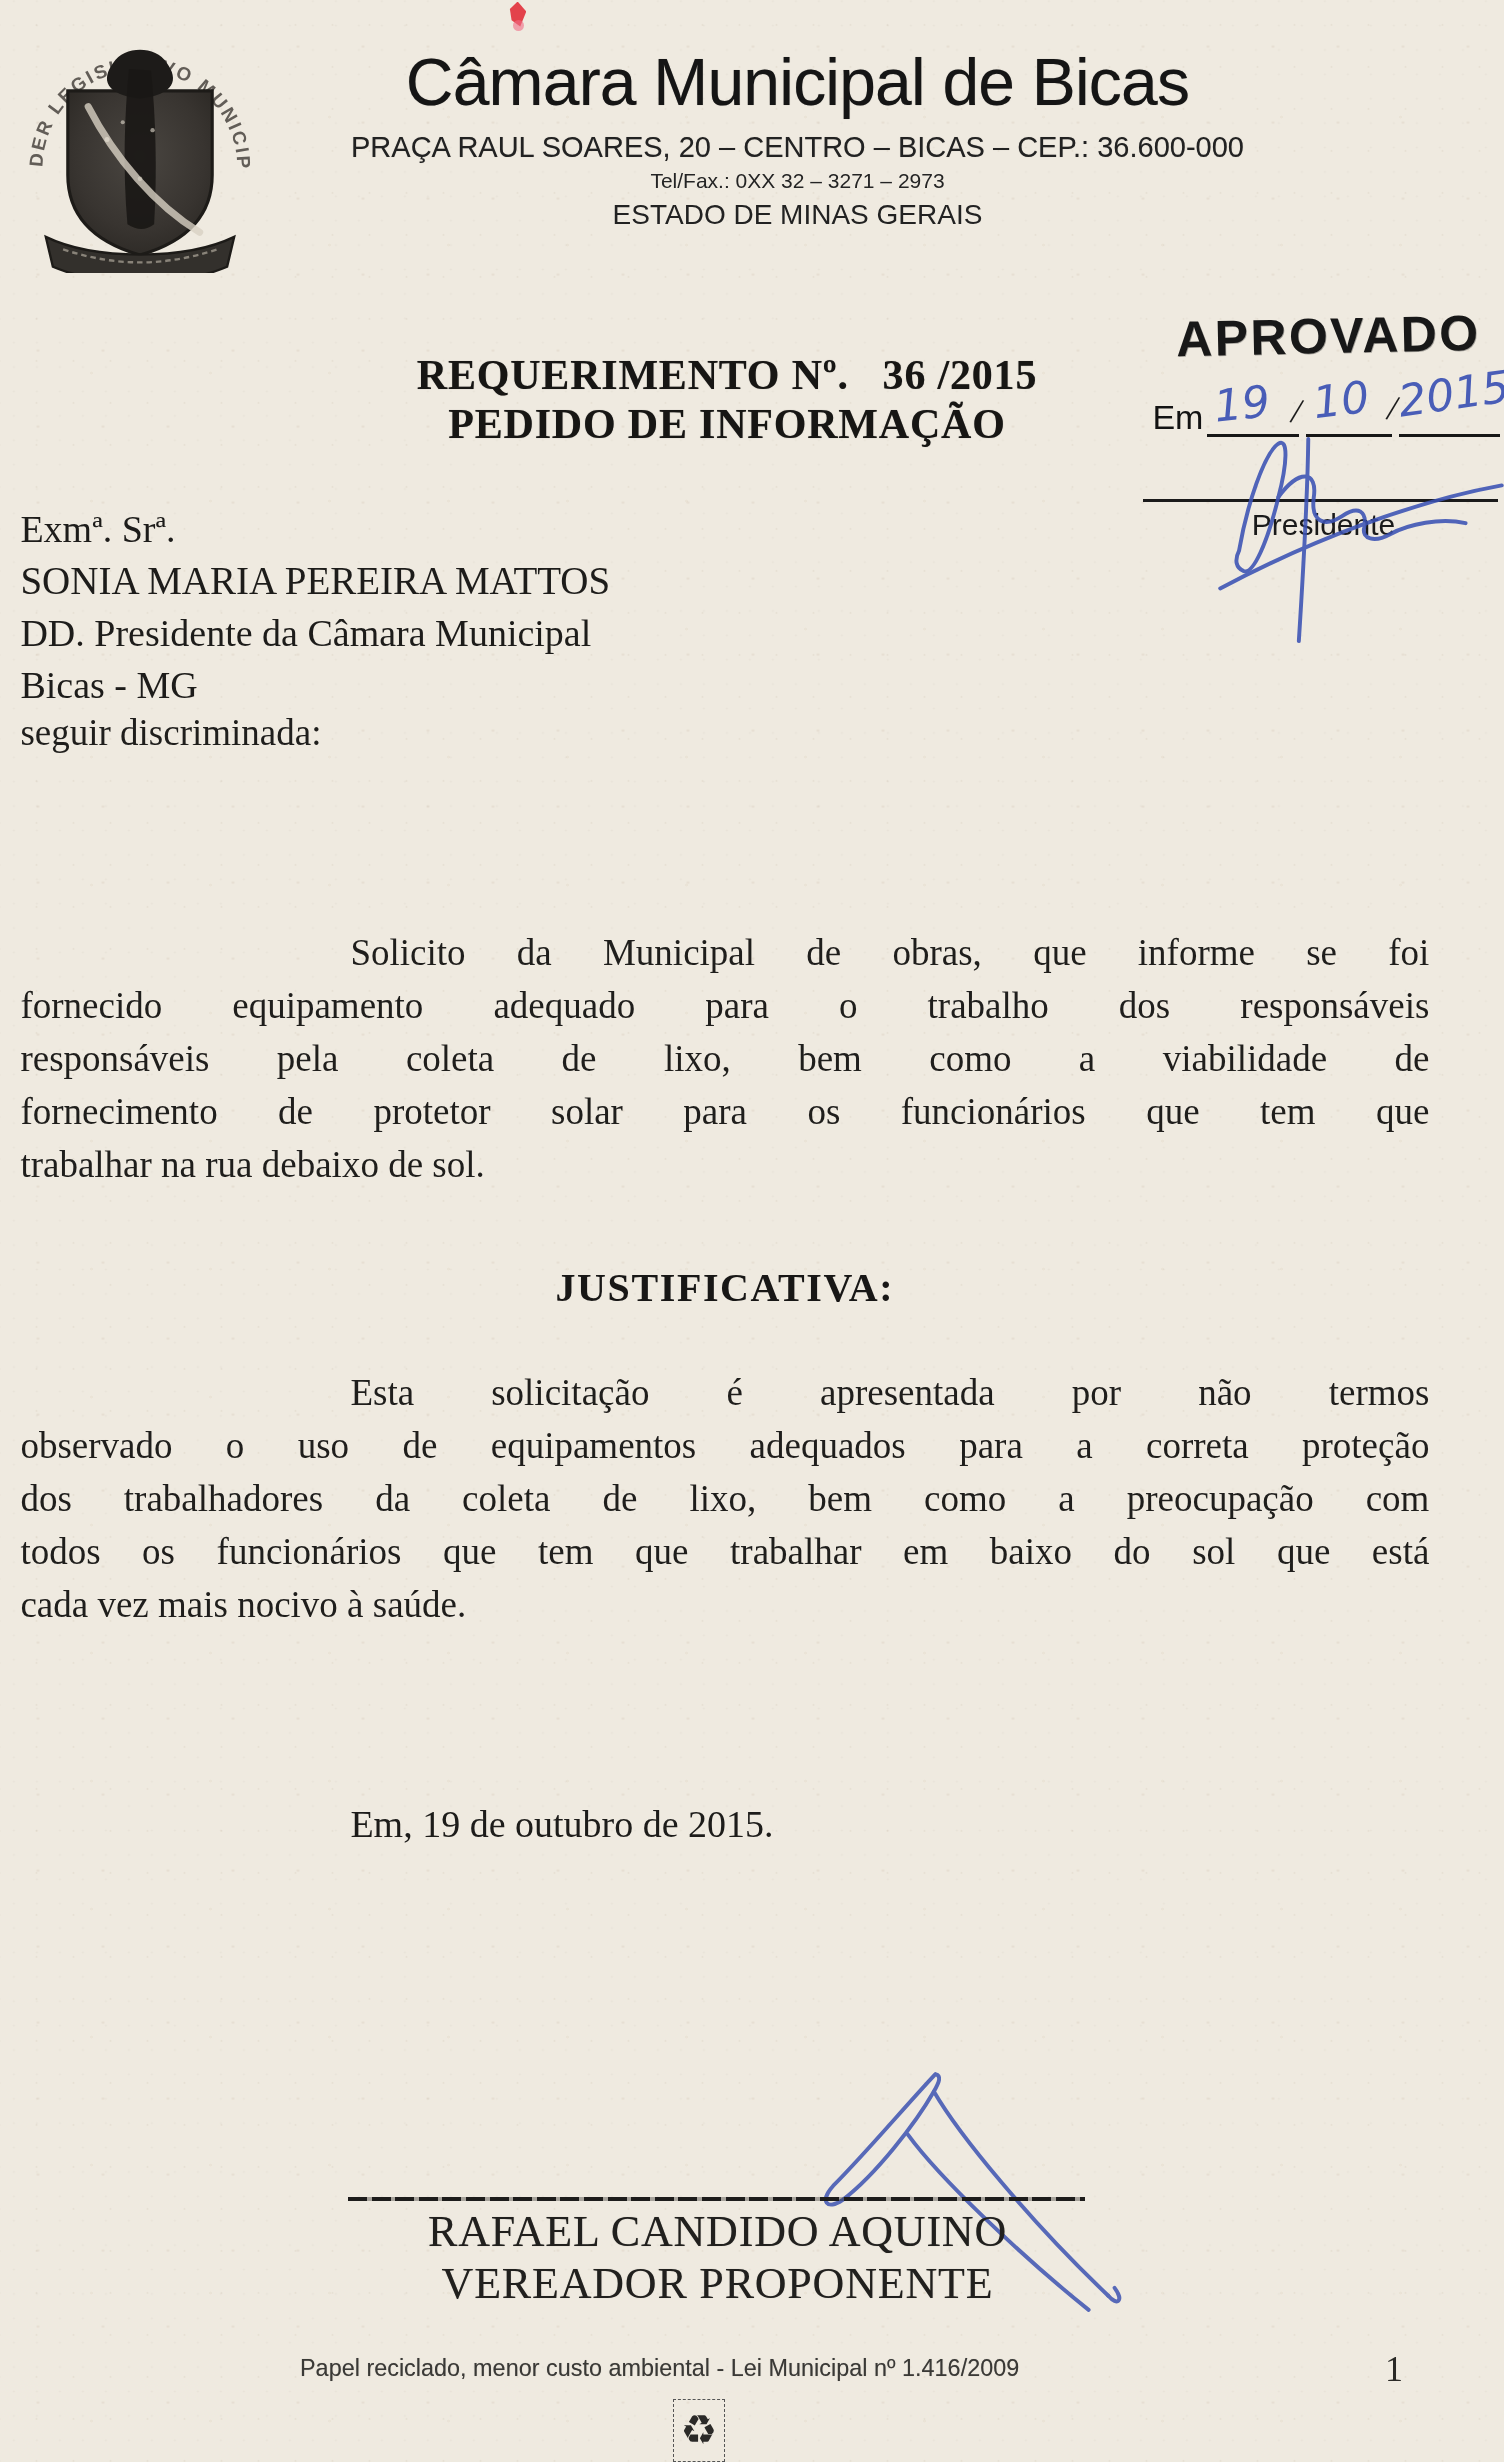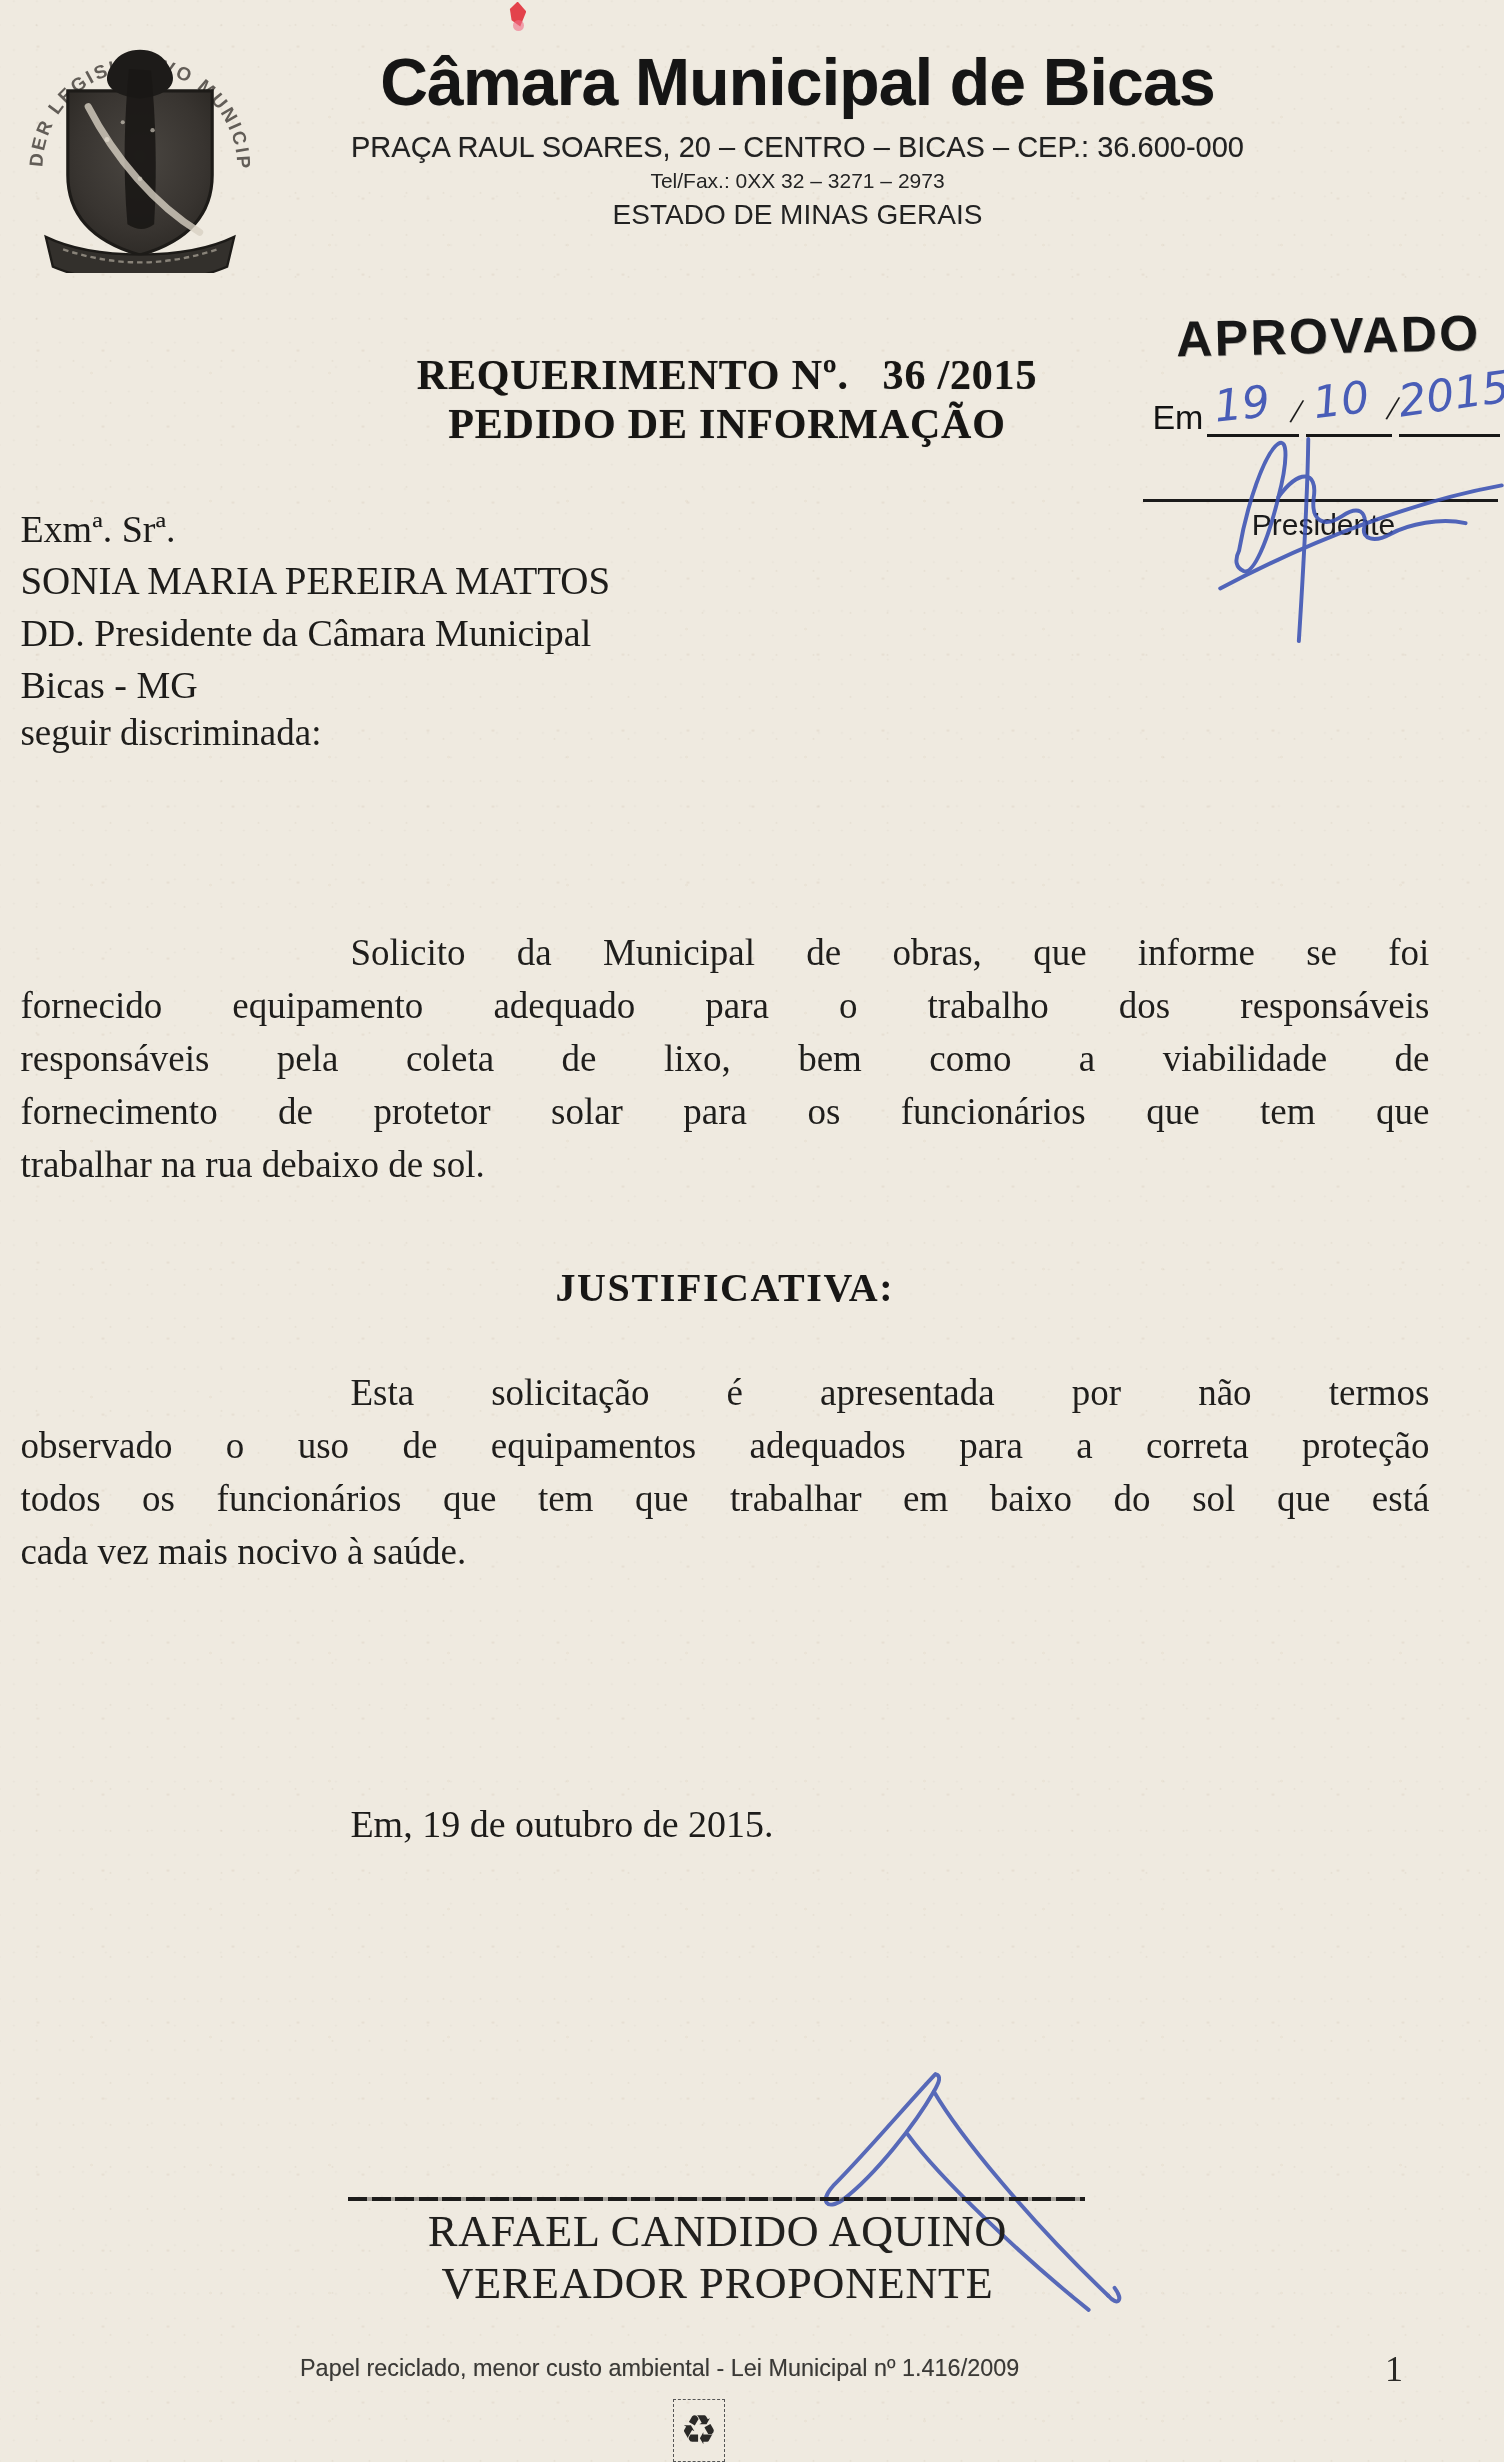--- a/index.html
+++ b/index.html
@@ -18,21 +18,21 @@
       radial-gradient(circle, rgba(190,160,120,.09) 0 1.3px, transparent 1.7px);
     background-size:65px 76px,37px 42px,23px 24.4px,119px 128px;
     background-position:5.5px 8.6px,18px 3.9px,2.4px 13.4px,32px 53px;
     color:#1e1d1b;
   }
   .abs{position:absolute;}
 
   
   .crest{left:22px;top:14px;width:236px;height:259px;}
   .header-text{left:259px;top:44px;width:1077px;text-align:center;font-family:"Liberation Sans",sans-serif;}
-  .org-name{font-size:66px;font-weight:bold;letter-spacing:-0.8px;color:#151515;text-shadow:0 0 0.8px rgba(0,0,0,.4);}
+  .org-name{font-size:66px;font-weight:normal;letter-spacing:-0.8px;color:#151515;text-shadow:0 0 0.8px rgba(0,0,0,.4);}
   .addr{margin-top:11px;font-size:29px;color:#222;text-shadow:0 0 0.8px rgba(0,0,0,.25);}
   .phone{margin-top:4.7px;font-size:21px;color:#242424;}
   .state{margin-top:6.3px;font-size:28px;color:#222;}
 
   
   .title-block{left:338px;top:351px;width:778px;text-align:center;font-weight:bold;color:#171614;}
   .title-line{font-size:42px;line-height:49px;letter-spacing:0.8px;text-shadow:0 0 0.8px rgba(0,0,0,.45);}
 
   
   .stamp{left:1132px;top:299px;width:373px;height:350px;}
@@ -180,20 +180,21 @@
       <div class="jline">responsáveis pela coleta de lixo, bem como a viabilidade de</div>
       <div class="jline">fornecimento de protetor solar para os funcionários que tem que</div>
       <div class="jline last">trabalhar na rua debaixo de sol.</div>
     </div>
 
   <div class="abs justif">JUSTIFICATIVA:</div>
 
   <div class="abs jpara p3">
       <div class="jline first">Esta solicitação é apresentada por não termos</div>
       <div class="jline">observado o uso de equipamentos adequados para a correta proteção</div>
+      <div class="jline">dos trabalhadores da coleta de lixo, bem como a preocupação com</div>
       <div class="jline">todos os funcionários que tem que trabalhar em baixo do sol que está</div>
       <div class="jline last">cada vez mais nocivo à saúde.</div>
     </div>
 
   <div class="abs date-line">Em, 19 de outubro de 2015.</div>
 
   <svg class="abs sig-zone" viewBox="0 0 560 350">
     <g stroke="#3d53b2" stroke-width="5" fill="none" stroke-linecap="round" opacity="0.85">
       <path d="M 250,18 C 215,55 160,120 120,160 C 102,180 112,192 132,178 C 175,145 225,80 248,40 C 255,28 258,20 250,18"></path>
       <path d="M 248,40 C 280,95 370,205 470,300"></path>

